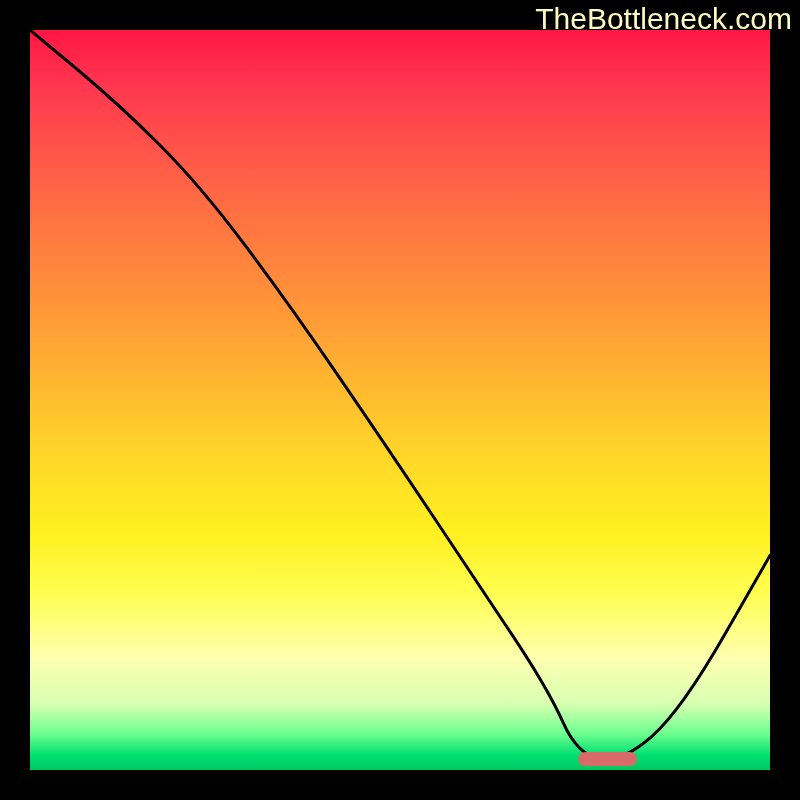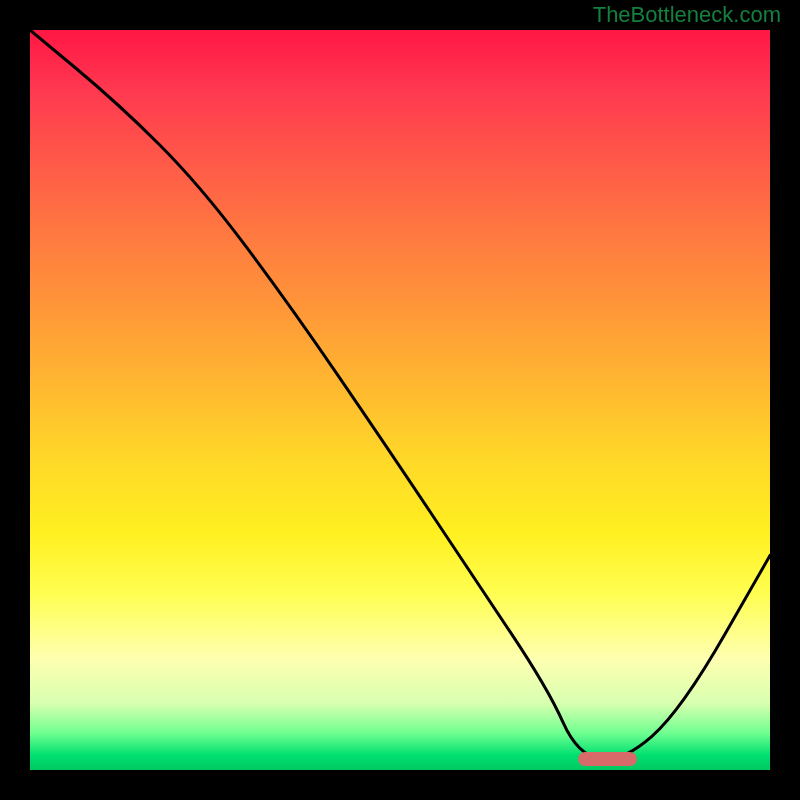--- a/index.html
+++ b/index.html
@@ -6,23 +6,23 @@
   body {
     width: 800px;
     height: 800px;
     background: #000000;
     position: relative;
     font-family: Arial, sans-serif;
   }
   .watermark {
     position: absolute;
     top: 2px;
-    right: 19px;
-    color: #15803d;
-    font-size: 22px;
+    right: 8px;
+    color: #fef9c3;
+    font-size: 30px;
     font-weight: normal;
     z-index: 10;
   }
   .plot-area {
     position: absolute;
     left: 30px;
     top: 30px;
     width: 740px;
     height: 740px;
     overflow: hidden;

